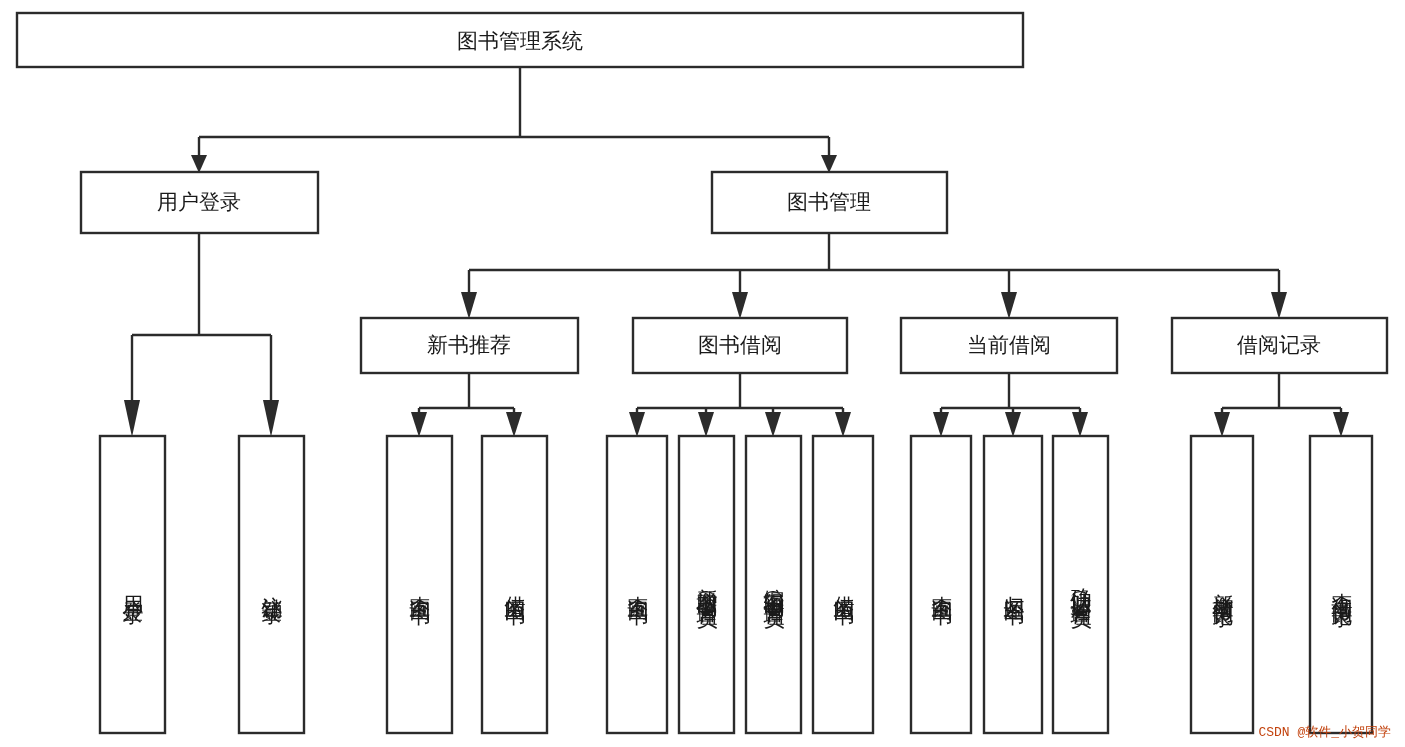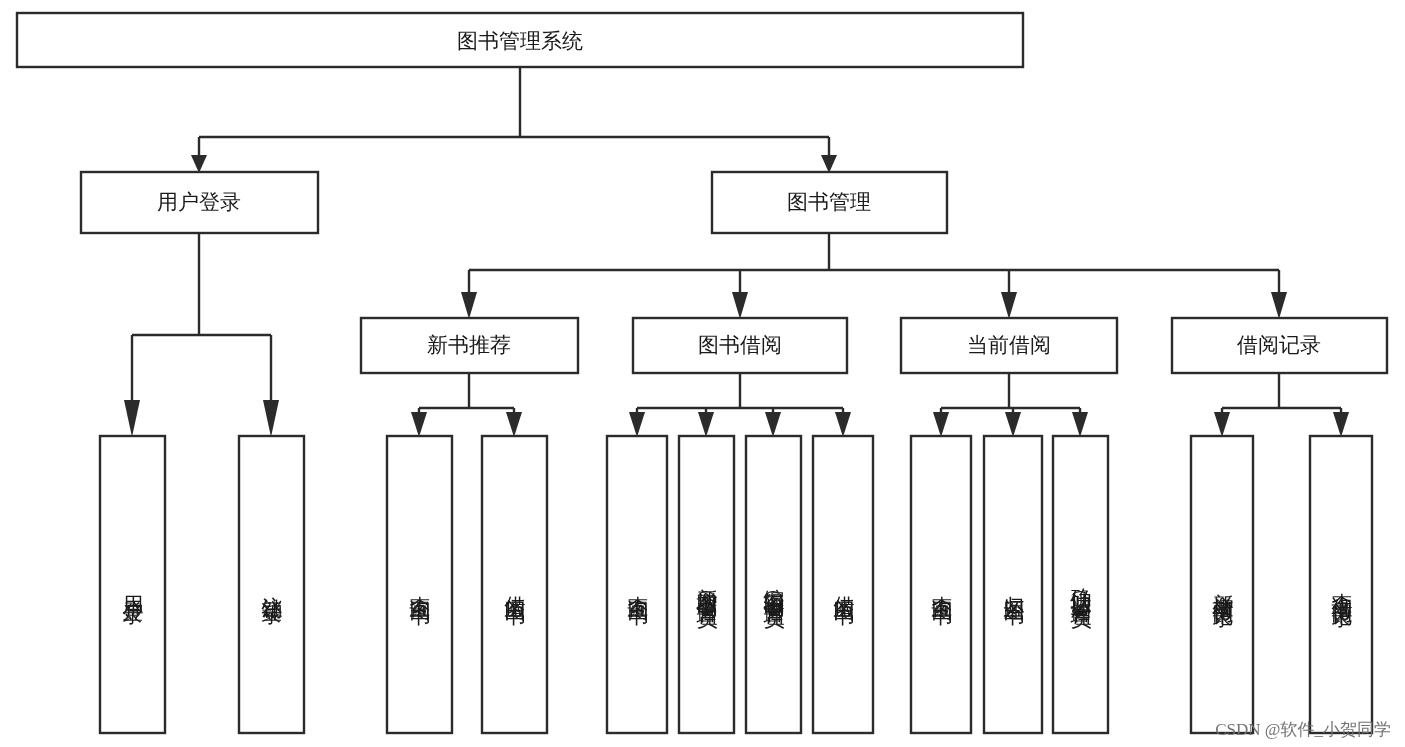--- a/index.html
+++ b/index.html
@@ -53,23 +53,23 @@
     fill: none;
   }
   .arrow-head {
     fill: #2b2b2b;
     stroke: none;
   }
   .watermark {
     position: absolute;
     right: 10px;
     bottom: 6px;
-    font-family: Liberation Serif, serif;
-    font-size: 17px;
-    color: #737373;
+    font-family: Liberation Mono, monospace;
+    font-size: 13px;
+    color: #c2410c;
     white-space: nowrap;
     user-select: none;
   }
 </style>
 </head>
 <body>
 
 <div id="diagram-root">
 
   <svg class="chart-svg" viewBox="0 0 1405 747" xmlns="http://www.w3.org/2000/svg">

